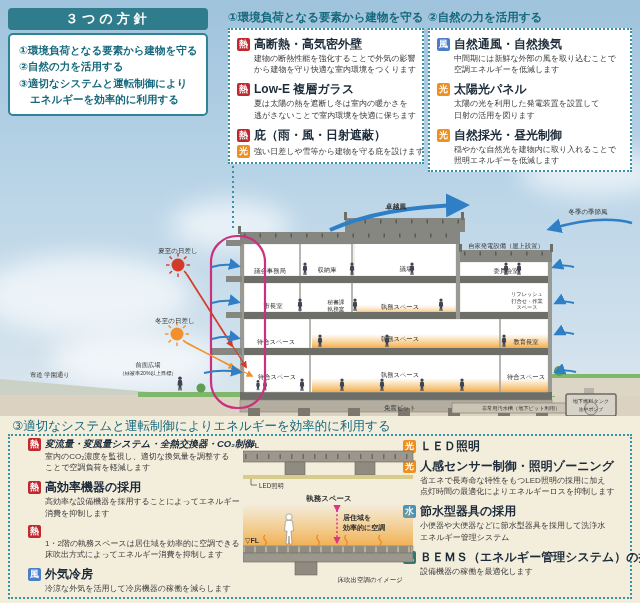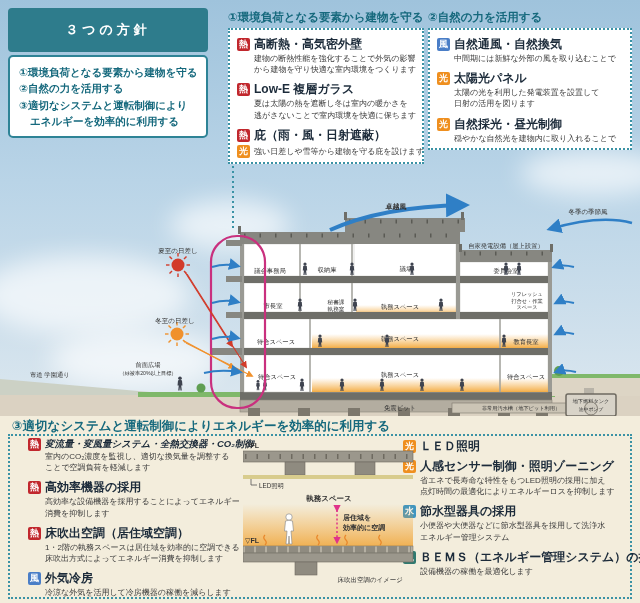--- a/index.html
+++ b/index.html
@@ -3,41 +3,41 @@
 <meta charset="utf-8">
 <style>
   html,body{margin:0;padding:0;background:#fff;}
   .page{position:relative;width:640px;height:603px;overflow:hidden;
         font-family:"Liberation Sans","DejaVu Sans",sans-serif;
         background:linear-gradient(180deg,#9fc3dc 0%,#b9d4e7 30%,#cfe0ec 55%,#e2ebf1 75%,#eaf0f3 100%);}
   .cloud{position:absolute;border-radius:50%;background:rgba(255,255,255,.65);filter:blur(12px);}
   
   .policy{position:absolute;left:8px;top:8px;width:200px;z-index:5;}
   .policy-head{background:#2e7c8c;color:#fff;font-weight:bold;font-size:13px;text-align:center;
-               border-radius:4px;padding:13px 0;letter-spacing:4px;}
+               border-radius:4px;padding:2px 0;letter-spacing:4px;}
   .policy-body{margin-top:3px;background:#fff;border:2px solid #2e8396;border-radius:5px;
                padding:7px 9px;color:#16697d;font-weight:bold;font-size:10.5px;line-height:1.55;}
   .policy-body div{white-space:nowrap;}
   .policy-indent{padding-left:11px;}
   
   .panel{position:absolute;z-index:5;}
   .panel-head{font-weight:bold;color:#16697d;font-size:11.5px;white-space:nowrap;margin-bottom:3px;}
   .dotted-box{background:#fff;border:2px dotted #3a92a5;padding:6px 7px 4px 7px;}
   .item{margin-bottom:6px;}
   .item-head{display:flex;align-items:center;gap:4px;}
   .badge{width:13px;height:13px;line-height:13px;text-align:center;color:#fff;font-size:9px;
          font-weight:bold;border-radius:2px;flex:none;display:inline-block;}
   .item-title{font-size:12px;font-weight:bold;color:#1c2b3a;white-space:nowrap;}
   .item-title.small{font-size:9.5px;font-style:italic;}
   .item-desc{font-size:8px;color:#3a3a3a;margin-left:17px;line-height:1.4;white-space:nowrap;}
   .desc-row{display:flex;align-items:center;gap:4px;margin-top:1px;}
   .desc-row .item-desc{margin-left:0;}
   
   .bottom{position:absolute;left:0;top:416px;width:640px;height:187px;background:#f3eddc;z-index:4;}
-  .bottom-head{position:absolute;left:12px;top:2px;font-size:12.5px;font-weight:bold;color:#16697d;white-space:nowrap;}
+  .bottom-head{position:absolute;left:12px;top:2px;font-size:12.5px;font-weight:normal;color:#16697d;white-space:nowrap;}
   .bottom-box{position:absolute;left:8px;right:8px;top:18px;bottom:4px;border:2px dotted #3a92a5;}
   .col{position:absolute;}
   .col-left{left:28px;top:22px;width:214px;}
   .col-right{left:403px;top:22px;width:228px;}
   .svg-abs{position:absolute;}
   svg{font-family:"Liberation Sans","DejaVu Sans",sans-serif;display:block;}
   svg text{fill:#333;}
   .t48{font-size:4.8px;} .t5{font-size:5.2px;} .t55{font-size:5.6px;} .t6{font-size:6.3px;}
   .t65{font-size:6.5px;} .t7{font-size:7px;} .t75{font-size:7.5px;}
   .bold{font-weight:bold;}
@@ -96,35 +96,37 @@
 
   <div class="panel" style="left:428px;top:10px;width:204px;">
     <div class="panel-head">②自然の力を活用する</div>
     <div class="dotted-box">
       <div class="item">
         <div class="item-head">
           <span class="badge" style="background: rgb(74, 126, 199);">風</span>
           <span class="item-title">自然通風・自然換気</span>
         </div>
         <div class="item-desc">中間期には新鮮な外部の風を取り込むことで</div>
+        <div class="item-desc">空調エネルギーを低減します</div>
       </div>
       <div class="item">
         <div class="item-head">
           <span class="badge" style="background: rgb(239, 143, 31);">光</span>
           <span class="item-title">太陽光パネル</span>
         </div>
         <div class="item-desc">太陽の光を利用した発電装置を設置して</div>
         <div class="item-desc">日射の活用を図ります</div>
       </div>
       <div class="item" style="margin-bottom:0;">
         <div class="item-head">
           <span class="badge" style="background: rgb(239, 143, 31);">光</span>
           <span class="item-title">自然採光・昼光制御</span>
         </div>
         <div class="item-desc">穏やかな自然光を建物内に取り入れることで</div>
+        <div class="item-desc">照明エネルギーを低減します</div>
       </div>
     </div>
   </div>
 
   <svg class="svg-abs" style="left:0;top:150px;z-index:2;" width="640" height="268" viewBox="0 0 640 268">
     <defs>
       <marker id="ab" markerWidth="6" markerHeight="6" refX="4.5" refY="3" orient="auto">
         <path d="M0,0 L6,3 L0,6 Z" fill="#2f7fc6"></path>
         </marker>
       <marker id="ar" markerWidth="6" markerHeight="6" refX="4.5" refY="3" orient="auto">
@@ -345,21 +347,20 @@
         <div class="item-head">
           <span class="badge" style="background: rgb(193, 39, 45);">熱</span>
           <span class="item-title">高効率機器の採用</span>
         </div>
         <div class="item-desc">高効率な設備機器を採用することによってエネルギー</div>
         <div class="item-desc">消費を抑制します</div>
       </div>
       <div class="item">
         <div class="item-head">
           <span class="badge" style="background: rgb(193, 39, 45);">熱</span>
-          <span class="item-title">床吹出空調（居住域空調）</span>
         </div>
         <div class="item-desc">1・2階の執務スペースは居住域を効率的に空調できる</div>
         <div class="item-desc">床吹出方式によってエネルギー消費を抑制します</div>
       </div>
       <div class="item" style="margin-bottom:0;">
         <div class="item-head">
           <span class="badge" style="background: rgb(74, 126, 199);">風</span>
           <span class="item-title">外気冷房</span>
         </div>
         <div class="item-desc">冷涼な外気を活用して冷房機器の稼働を減らします</div>

